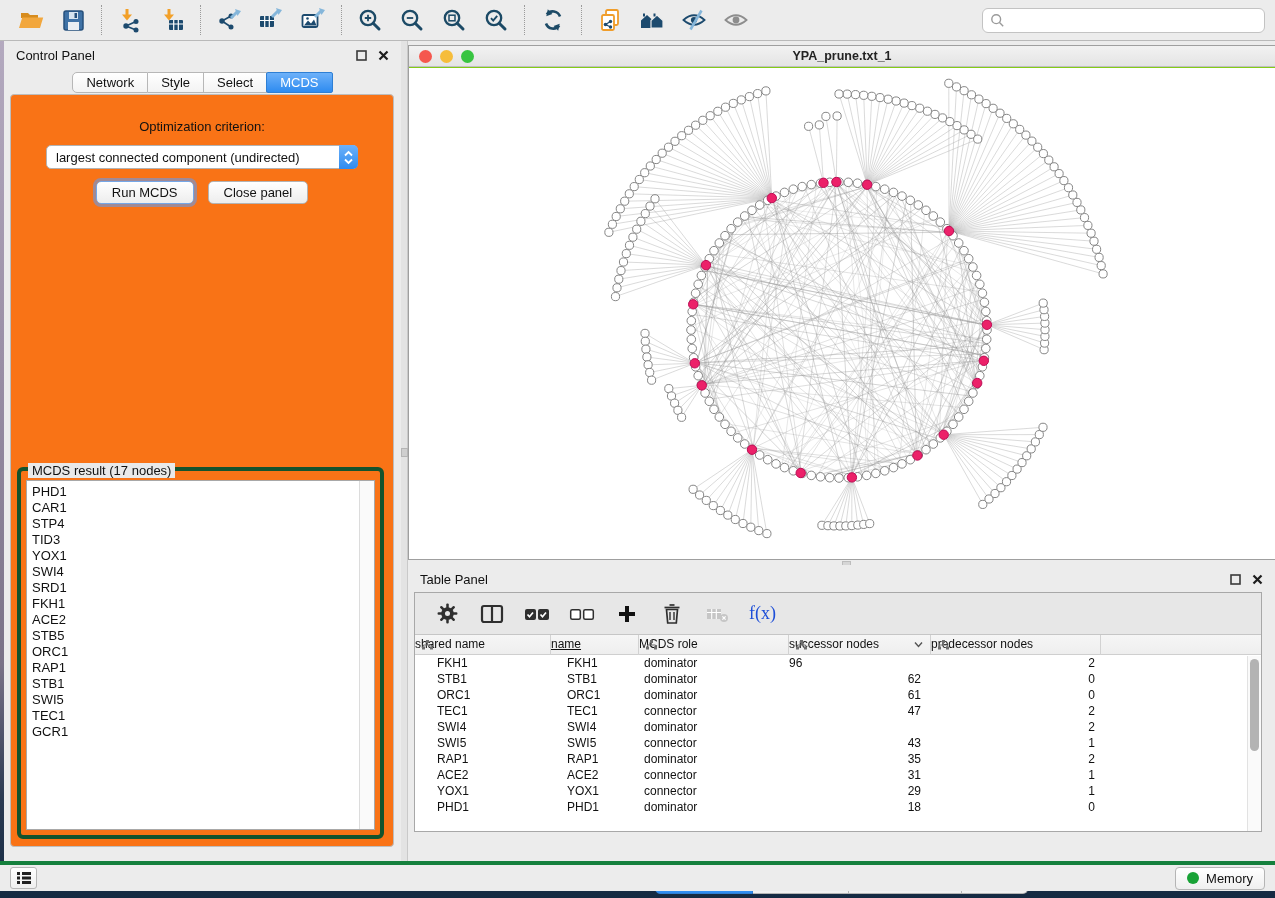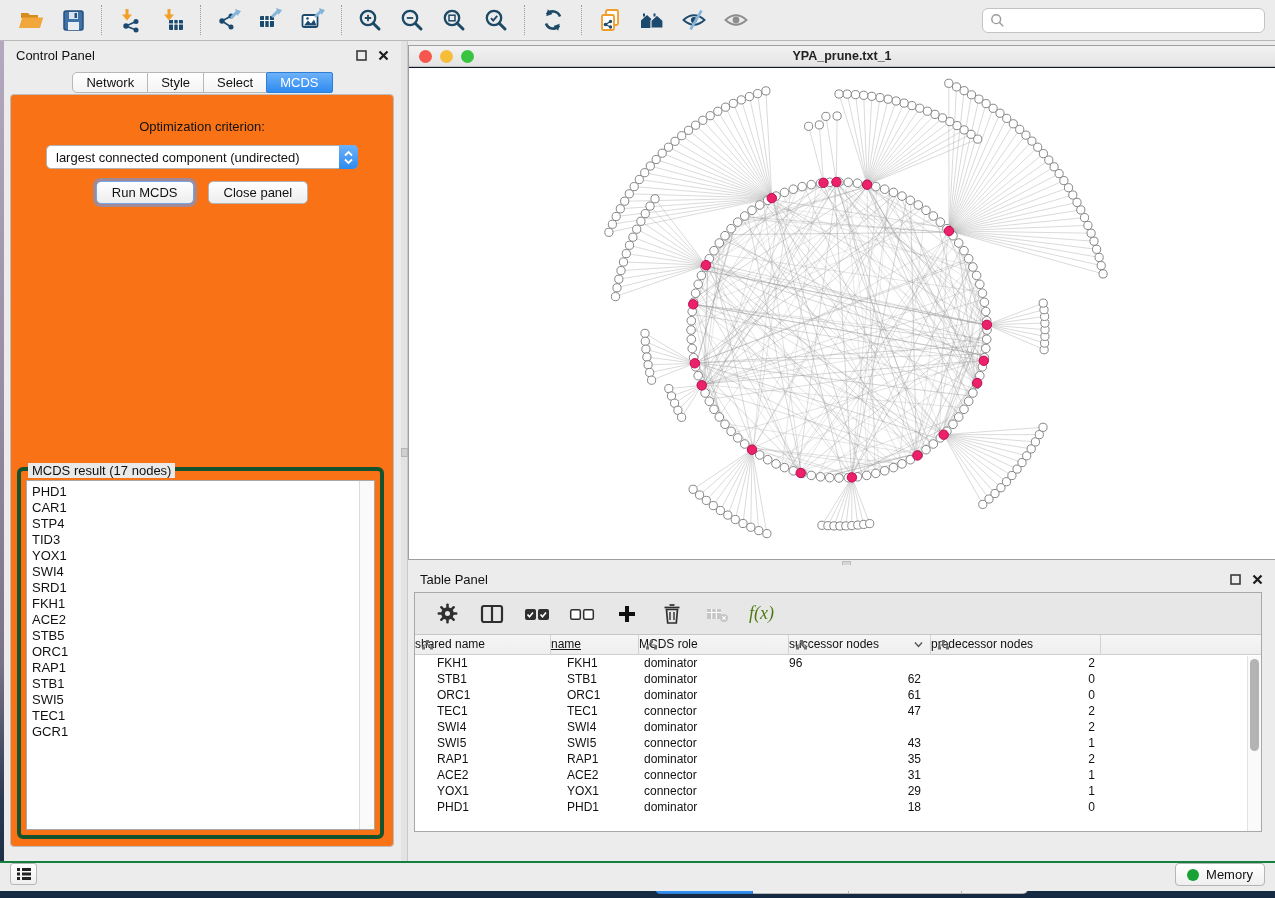--- a/index.html
+++ b/index.html
@@ -44,52 +44,52 @@
   .group{position:absolute;left:6px;right:9px;top:372px;bottom:7px;border:4px solid #14532d;border-radius:6px}
   .group-legend{position:absolute;top:-8px;left:7px;background:#e9e9e9;padding:0 4px;font-size:13px}
   .group-list{position:absolute;inset:9px 5px 5px 5px;background:#fff;border:1px solid #a8a8a8;display:flex}
   .list-col{flex:1;padding:3px 0 0 5px;font-size:13px;line-height:16px;overflow:hidden}
   .list-scroll{width:15px;border-left:1px solid #dcdcdc;background:#fafafa}
   .mcds-item{height:16px}
   
   .vsplit{position:absolute;left:401px;top:41px;width:7px;bottom:37px;background:#e3e3e3;border-right:1px solid #c9c9c9}
   .vgrip{position:absolute;left:0;top:407px;width:7px;height:9px;background:#cfcfcf;border:1px solid #b5b5b5}
   .right{position:absolute;left:408px;right:0;top:41px;bottom:37px;background:#ececec}
-  .netwin{position:absolute;left:0;right:0;top:4px;height:515px;border:1px solid #9f9f9f;border-right:none;background:#0f172a}
+  .netwin{position:absolute;left:0;right:0;top:4px;height:515px;border:1px solid #9f9f9f;border-right:none;background:#84cc16}
   .net-title{height:21px;background:linear-gradient(#f2f2f2,#e4e4e4);border-bottom:1px solid #bfbfbf;
     display:flex;align-items:center;position:relative;font-size:13px}
   .lights{display:flex;gap:8px;padding-left:10px}
   .light{width:13px;height:13px;border-radius:50%}
   .net-title .t{position:absolute;left:0;right:0;text-align:center;font-weight:bold;font-size:12.5px;color:#222}
   .net-canvas{position:absolute;left:0;right:0;top:22px;bottom:0;background:#fff;overflow:hidden}
   .hgrip{position:absolute;left:50%;top:520px;width:9px;height:6px;background:#d6d6d6;border:1px solid #bdbdbd}
   
   .tpanel{position:absolute;left:0;right:0;top:524px;bottom:0;background:#ececec}
   .tbox{position:absolute;left:6px;right:13px;top:27px;height:240px;border:1px solid #a8a8a8;background:#fff;overflow:hidden}
   .tb-toolbar{height:42px;background:#e7e7e7;border-bottom:1px solid #c6c6c6;display:flex;align-items:center;
     gap:19px;padding-left:19px}
   .tb-ico{display:flex;align-items:center;justify-content:center;width:26px;height:26px}
-  .fx{font-family:"Liberation Serif","DejaVu Serif",serif;font-style:italic;font-size:18px;color:#4d7c0f}
+  .fx{font-family:"Liberation Serif","DejaVu Serif",serif;font-size:18px;color:#1d4ed8}
   .thead{height:20px;display:flex;background:linear-gradient(#f6f6f6,#eeeeee);border-bottom:1px solid #cfcfcf;font-size:12px}
   .th{position:relative;height:20px;line-height:19px;text-align:left;border-right:1px solid #d2d2d2;flex:none}
   .th .hier{position:absolute;left:7px;top:5px}
   .th .sort{position:absolute;right:7px;top:6px}
   .tr{height:16px;display:flex;font-size:12px;line-height:16px}
   .td{flex:none;white-space:nowrap;overflow:hidden}
   .tscroll{position:absolute;right:0;top:63px;bottom:0;width:14px;background:#fafafa;border-left:1px solid #e2e2e2}
   .tthumb{position:absolute;left:2px;top:3px;width:9px;height:92px;border-radius:5px;background:#b3b3b3}
   .seg{display:flex;justify-content:center;margin-top:280px}
   .seg-tab{font-size:13px;height:21px;line-height:20px;padding:0 15px;background:linear-gradient(#ffffff,#f0f0f0);
     border:1px solid #b5b5b5;border-left:none;color:#111}
   .seg-tab:first-child{border-left:1px solid #b5b5b5;border-radius:5px 0 0 5px}
   .seg-tab:last-child{border-radius:0 5px 5px 0}
   .seg-tab.active{background:linear-gradient(#6db1f9,#2e8bf0);color:#fff;border-color:#2e7fd4}
   
-  .status{position:absolute;left:0;right:0;bottom:7px;height:30px;background:#ececec;border-top:2px solid #15803d;
-    display:flex;align-items:flex-start;padding:0 10px}
+  .status{position:absolute;left:0;right:0;bottom:7px;height:30px;background:#ececec;border-top:4px solid #15803d;
+    display:flex;align-items:center;padding:0 10px}
   .sq-btn{width:27px;height:22px;border:1px solid #b7b7b7;border-radius:3px;background:linear-gradient(#ffffff,#efefef);
     display:flex;align-items:center;justify-content:center}
   .mem-btn{margin-left:auto;height:23px;border:1px solid #b5b5b5;border-radius:4px;background:linear-gradient(#ffffff,#efefef);
     display:flex;align-items:center;gap:7px;padding:0 11px;font-size:13px}
   .mem-dot{width:12px;height:12px;border-radius:50%}
 </style>
 </head>
 <body>
 
 <div class="toolbar">

